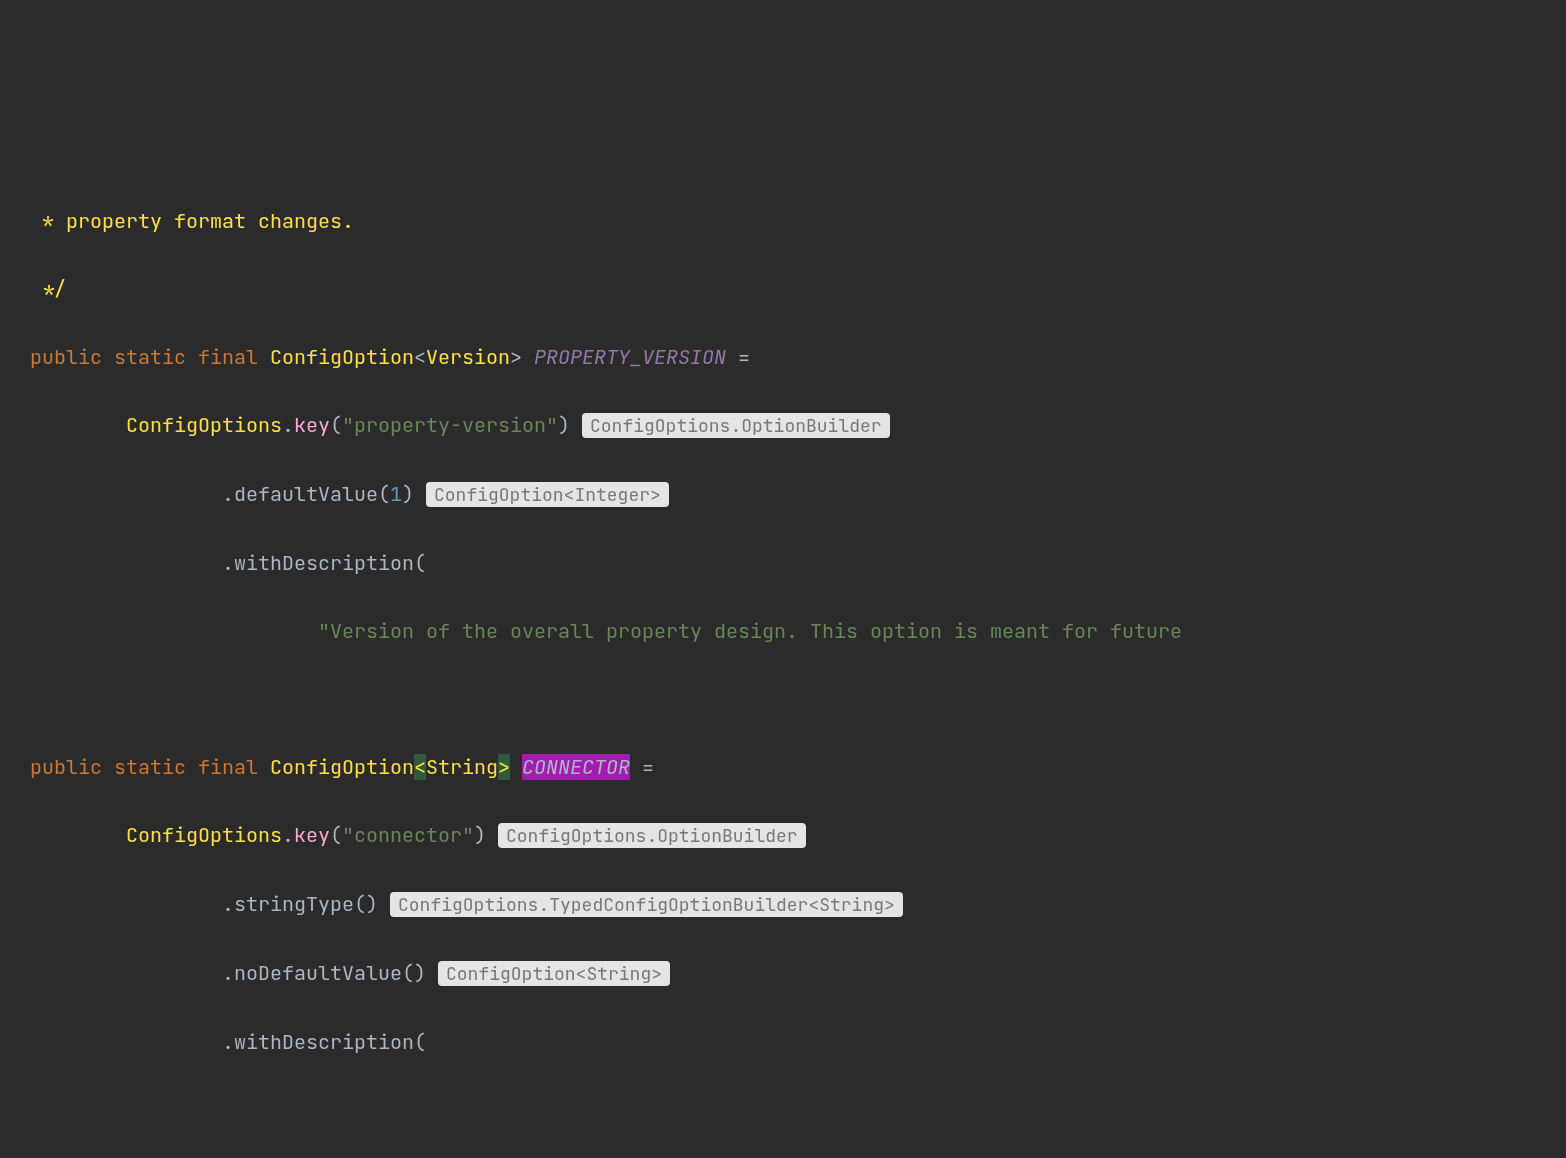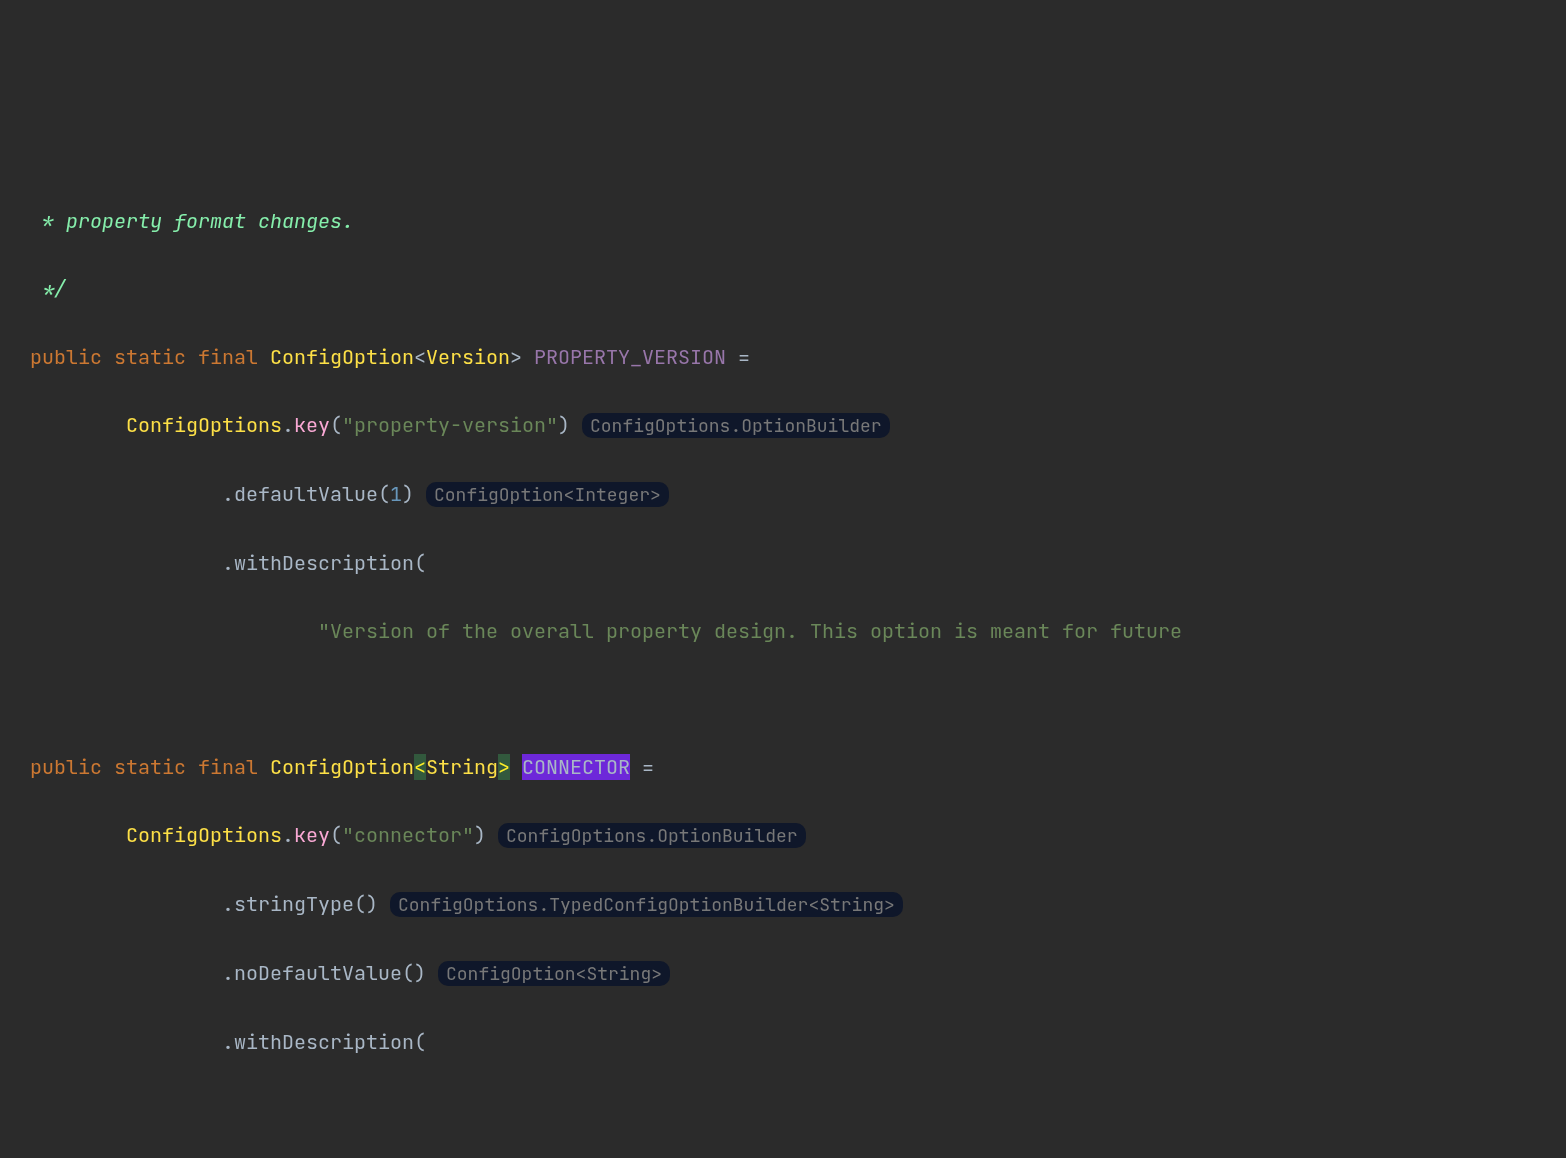--- a/index.html
+++ b/index.html
@@ -1,28 +1,28 @@
 <!DOCTYPE html>
 <html><head>
 <meta charset="utf-8">
 <style>
 html,body{margin:0;padding:0;background:#2b2b2b;color:#a9b7c6;font-family:"JetBrains Mono",Menlo,Consolas,monospace;font-size:20px;line-height:34px;white-space:pre;overflow:hidden}
 body{width:1566px;height:1158px;position:relative}
 .code{padding:0 0 0 30px;position:relative}
 .kw{color:#cc7832}
 .type{color:#fde047}
 .ital{color:#f9a8d4}
-.static-field{color:#9876aa;}
+.static-field{color:#9876aa;font-style:italic}
 .str{color:#6a8759}
 .num{color:#6897bb}
-.comment{color:#86efac;font-style:italic}
-.hint{background:#0f172a;color:#787878;font-style:normal;padding:1px 8px;border-radius:10px;font-size:18px}
+.comment{color:#fde047;}
+.hint{background:#e5e5e5;color:#787878;font-style:normal;padding:1px 8px;border-radius:4px;font-size:18px}
 .hl-line{background:#323232;position:absolute;left:0;right:0;height:34px;z-index:-1}
 .search-hl{background:#32593d;color:#ffef28}
-.search-match{background:#6d28d9;color:#a9b7c6}
+.search-match{background:#a21caf;color:#a9b7c6}
 .watermark{position:absolute;right:14px;bottom:6px;font-size:17px;color:#4b4e50;font-family:sans-serif;white-space:nowrap}
 .line{position:relative;display:block}
 .d{color:#a9b7c6}
 </style>
 </head>
 <body>
 
 
 
 <div class="code">

